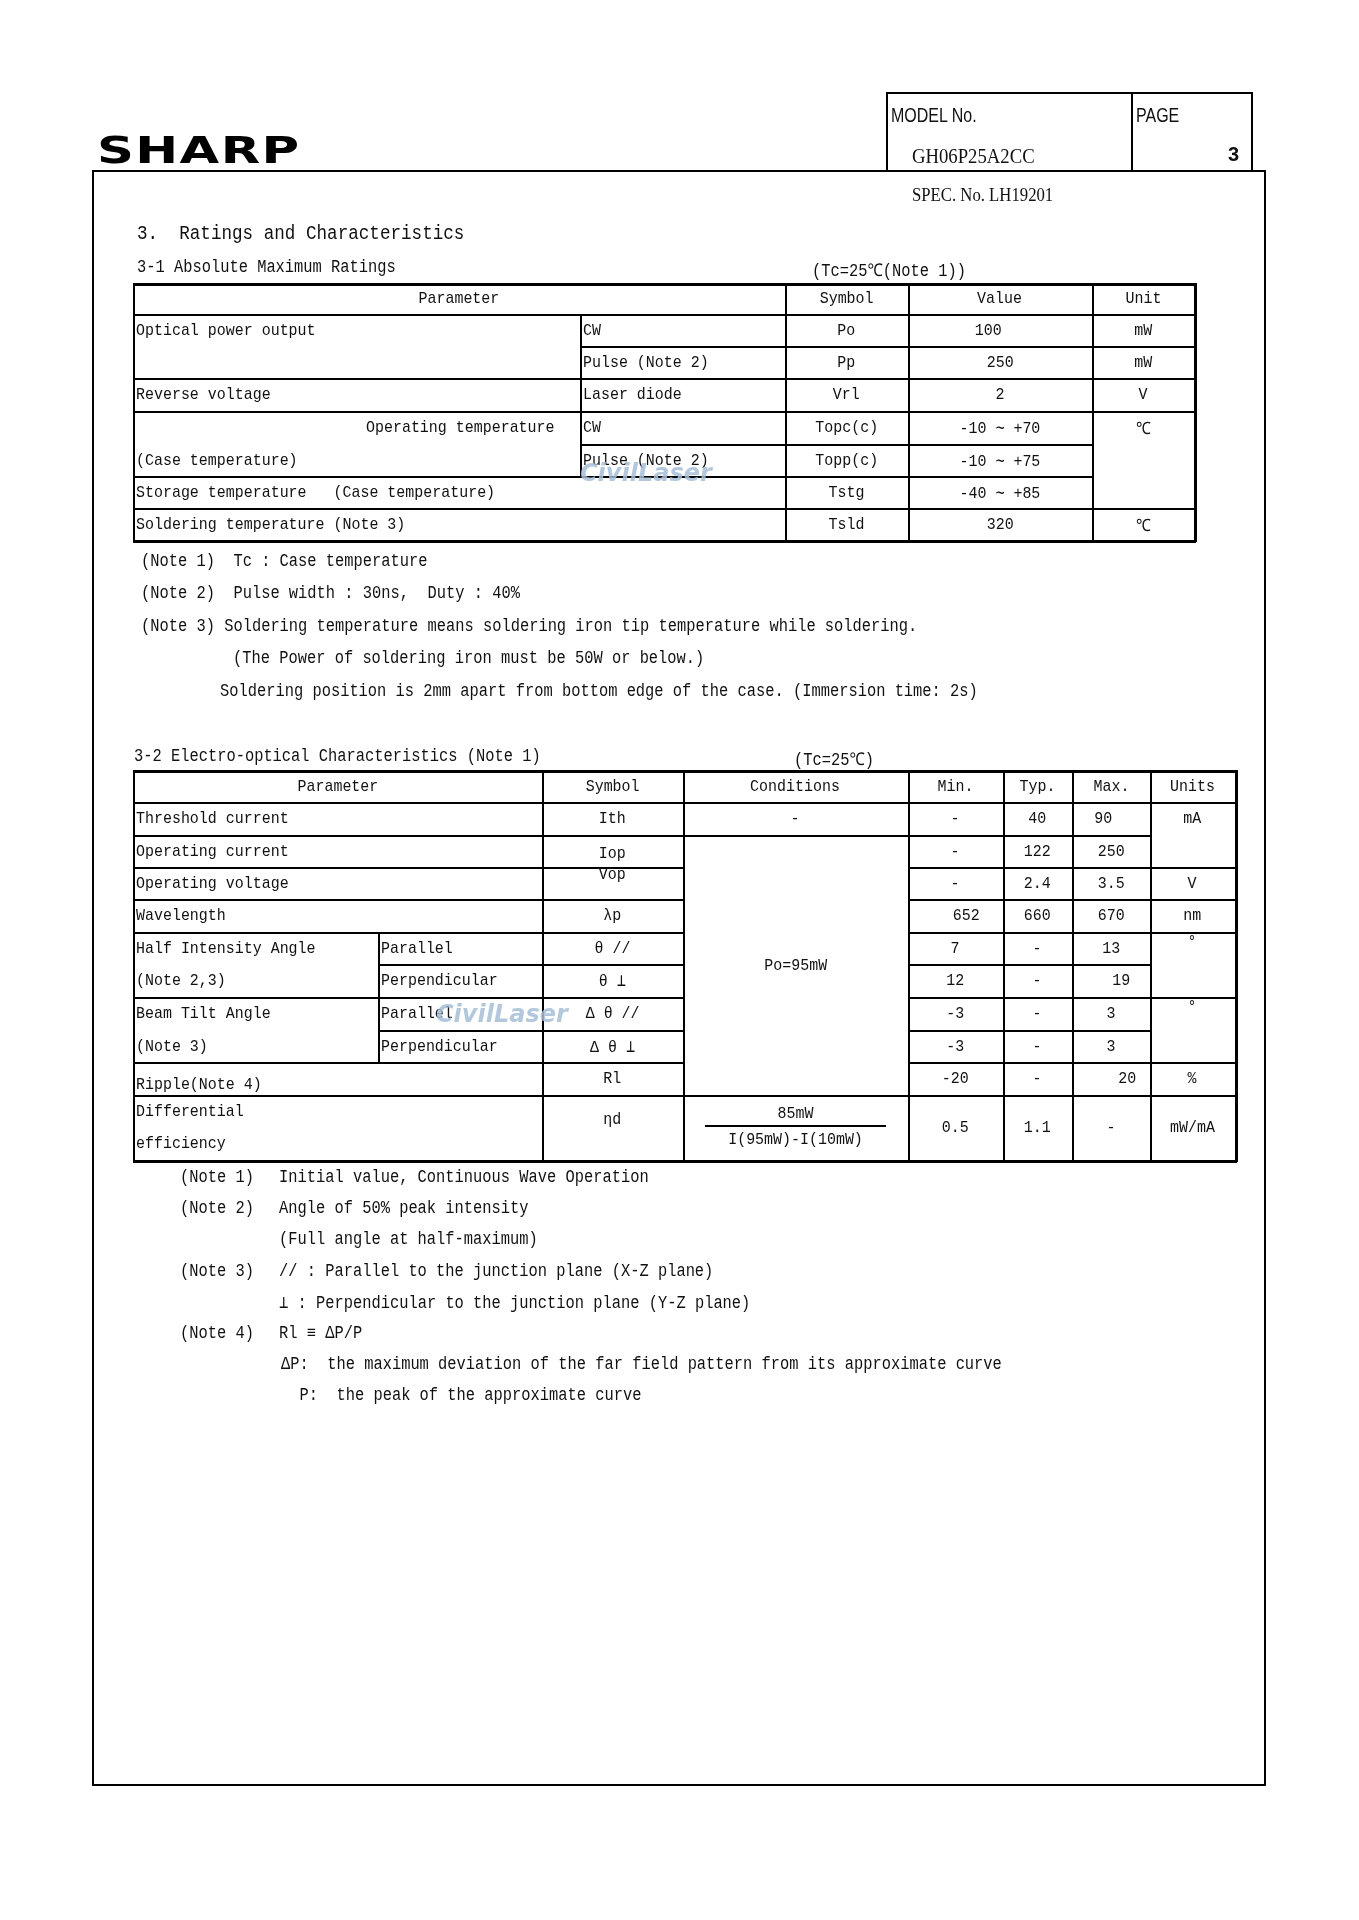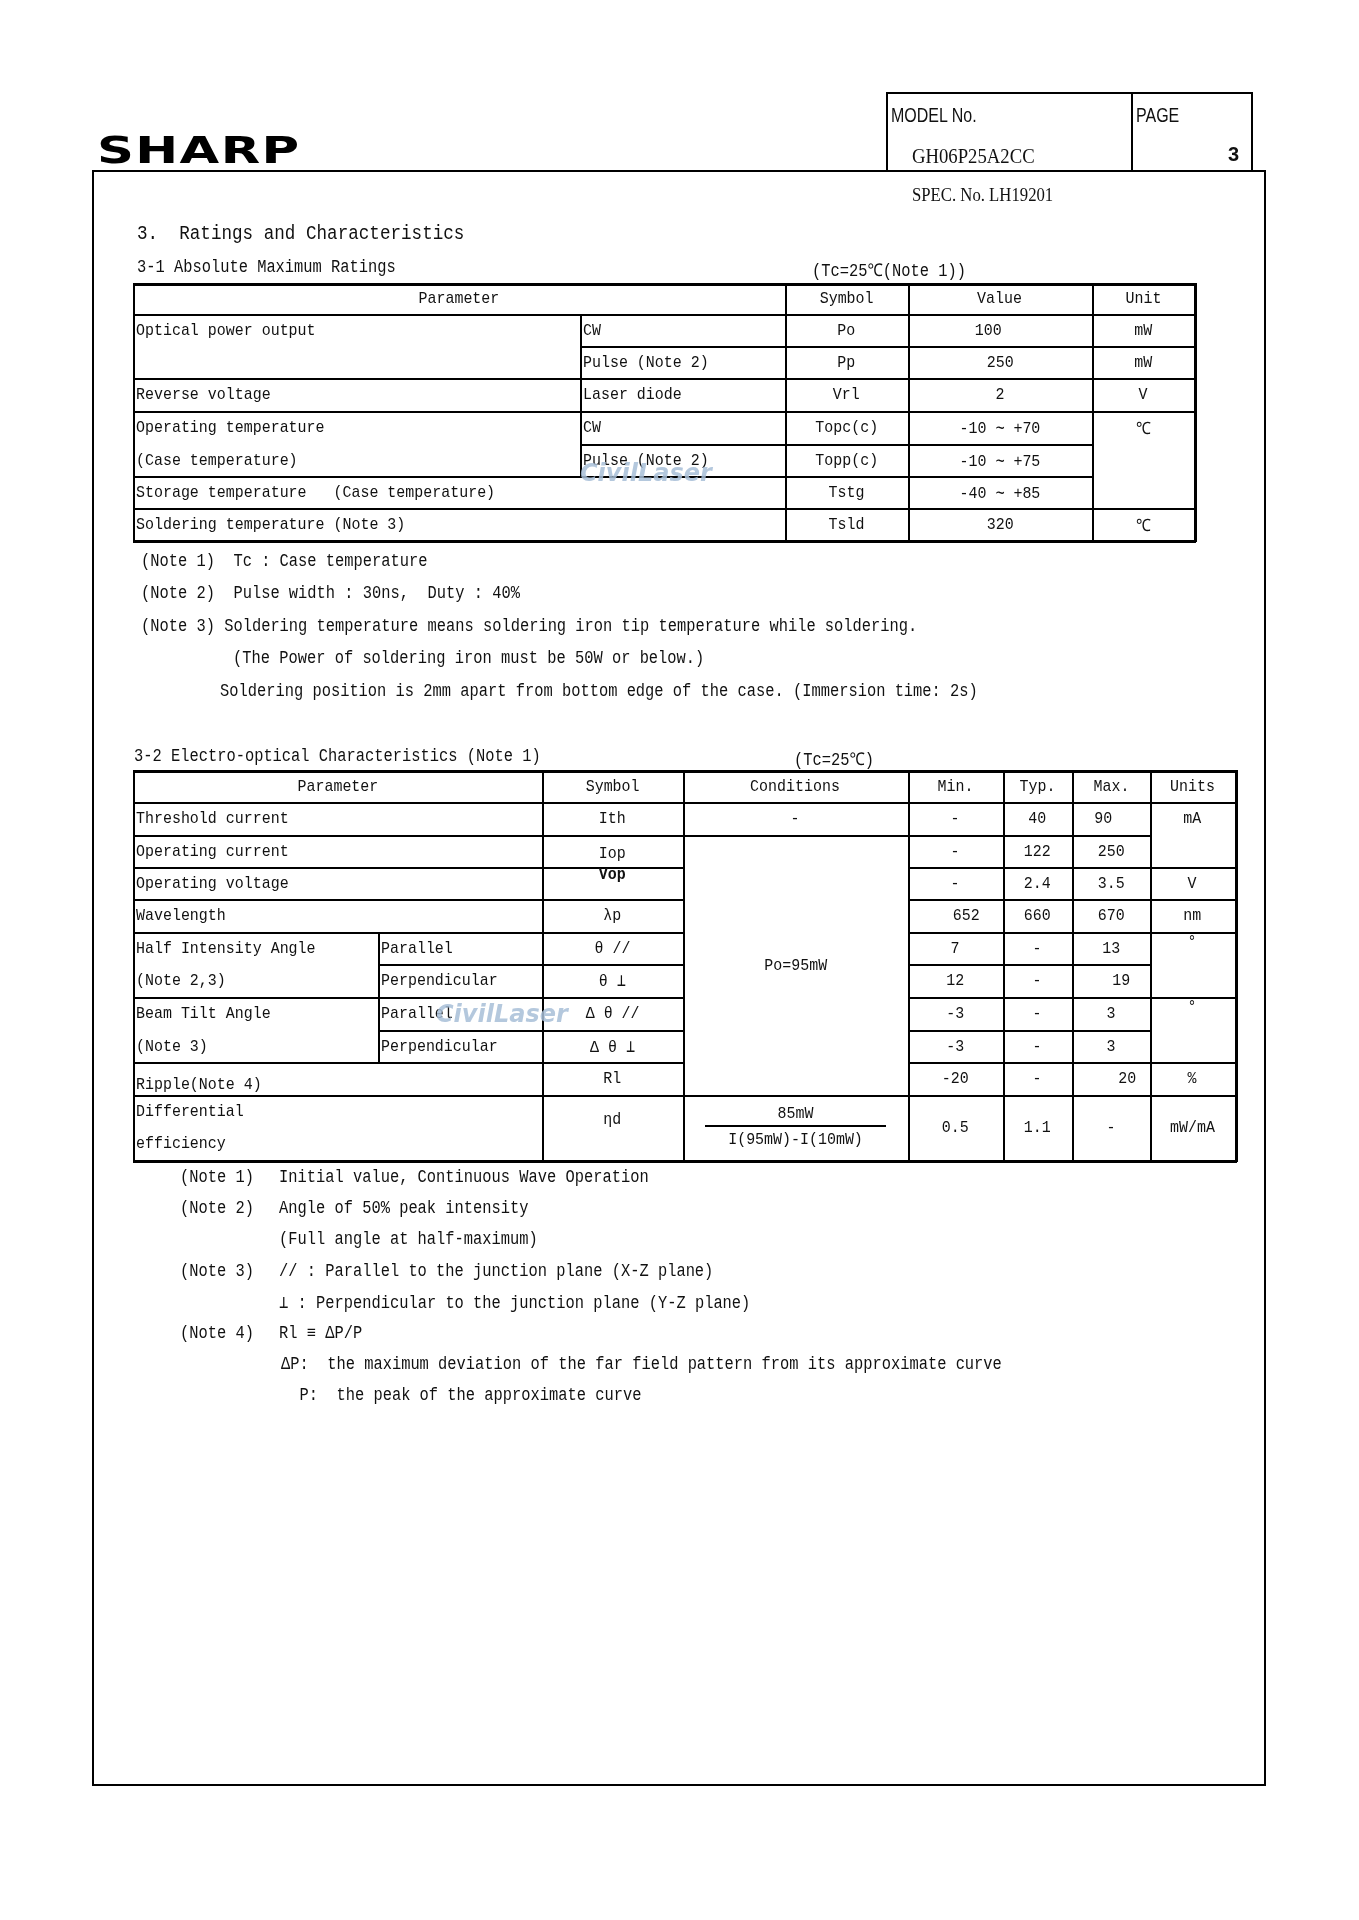--- a/index.html
+++ b/index.html
@@ -76,21 +76,21 @@
     <div class="cell c" style="left:1092px; top:314px; width:102px; height:32px;"><span>mW</span></div>
     <div class="cell l" style="left:580px; top:346px; width:205px; height:32px;"><span>Pulse (Note 2)</span></div>
     <div class="cell c" style="left:785px; top:346px; width:123px; height:32px;"><span>Pp</span></div>
     <div class="cell c" style="left:908px; top:346px; width:184px; height:32px;"><span>250</span></div>
     <div class="cell c" style="left:1092px; top:346px; width:102px; height:32px;"><span>mW</span></div>
     <div class="cell l" style="left:133px; top:378px; width:447px; height:33px;"><span>Reverse voltage</span></div>
     <div class="cell l" style="left:580px; top:378px; width:205px; height:33px;"><span>Laser diode</span></div>
     <div class="cell c" style="left:785px; top:378px; width:123px; height:33px;"><span>Vrl</span></div>
     <div class="cell c" style="left:908px; top:378px; width:184px; height:33px;"><span>2</span></div>
     <div class="cell c" style="left:1092px; top:378px; width:102px; height:33px;"><span>V</span></div>
-    <div class="cell l" style="left:133px; top:411px; width:447px; height:33px;"><span>Operating temperature</span></div>
+    <div class="cell l" style="left:133px; top:411px; width:447px; height:33px;justify-content:flex-end;"><span>Operating temperature</span></div>
     <div class="cell l" style="left:580px; top:411px; width:205px; height:33px;"><span>CW</span></div>
     <div class="cell c" style="left:785px; top:411px; width:123px; height:33px;"><span>Topc(c)</span></div>
     <div class="cell c" style="left:908px; top:411px; width:184px; height:33px;"><span>-10 ∼ +70</span></div>
     <div class="cell c" style="left:1092px; top:411px; width:102px; height:33px;"><span>℃</span></div>
     <div class="cell l" style="left:133px; top:444px; width:447px; height:32px;"><span>(Case temperature)</span></div>
     <div class="cell l" style="left:580px; top:444px; width:205px; height:32px;"><span>Pulse (Note 2)</span></div>
     <div class="cell c" style="left:785px; top:444px; width:123px; height:32px;"><span>Topp(c)</span></div>
     <div class="cell c" style="left:908px; top:444px; width:184px; height:32px;"><span>-10 ∼ +75</span></div>
     <div class="cell l" style="left:133px; top:476px; width:652px; height:32px;"><span>Storage temperature   (Case temperature)</span></div>
     <div class="cell c" style="left:785px; top:476px; width:123px; height:32px;"><span>Tstg</span></div>
@@ -165,21 +165,21 @@
     <div class="cell c" style="left:908px; top:802px; width:95px; height:33px;"><span>-</span></div>
     <div class="cell c" style="left:1003px; top:802px; width:69px; height:33px;"><span>40</span></div>
     <div class="cell c" style="left:1040px; top:802px; width:78px; height:33px;padding-left:48px;"><span>90</span></div>
     <div class="cell c" style="left:1150px; top:802px; width:85px; height:33px;"><span>mA</span></div>
     <div class="cell l" style="left:133px; top:835px; width:409px; height:32px;"><span>Operating current</span></div>
     <div class="cell c" style="left:542px; top:835px; width:141px; height:36px;"><span>Iop</span></div>
     <div class="cell c" style="left:908px; top:835px; width:95px; height:32px;"><span>-</span></div>
     <div class="cell c" style="left:1003px; top:835px; width:69px; height:32px;"><span>122</span></div>
     <div class="cell c" style="left:1072px; top:835px; width:78px; height:32px;"><span>250</span></div>
     <div class="cell l" style="left:133px; top:867px; width:409px; height:32px;"><span>Operating voltage</span></div>
-    <div class="cell c" style="left:542px; top:867px; width:141px; height:15px;font-weight:bold;"><span>Vop</span></div>
+    <div class="cell c" style="left:542px; top:867px; width:141px; height:15px;"><span>Vop</span></div>
     <div class="cell c" style="left:908px; top:867px; width:95px; height:32px;"><span>-</span></div>
     <div class="cell c" style="left:1003px; top:867px; width:69px; height:32px;"><span>2.4</span></div>
     <div class="cell c" style="left:1072px; top:867px; width:78px; height:32px;"><span>3.5</span></div>
     <div class="cell c" style="left:1150px; top:867px; width:85px; height:32px;"><span>V</span></div>
     <div class="cell l" style="left:133px; top:899px; width:409px; height:33px;"><span>Wavelength</span></div>
     <div class="cell c" style="left:542px; top:899px; width:141px; height:33px;"><span>λp</span></div>
     <div class="cell c" style="left:908px; top:899px; width:95px; height:33px;padding-left:22px;"><span>652</span></div>
     <div class="cell c" style="left:1003px; top:899px; width:69px; height:33px;"><span>660</span></div>
     <div class="cell c" style="left:1072px; top:899px; width:78px; height:33px;"><span>670</span></div>
     <div class="cell c" style="left:1150px; top:899px; width:85px; height:33px;"><span>nm</span></div>

